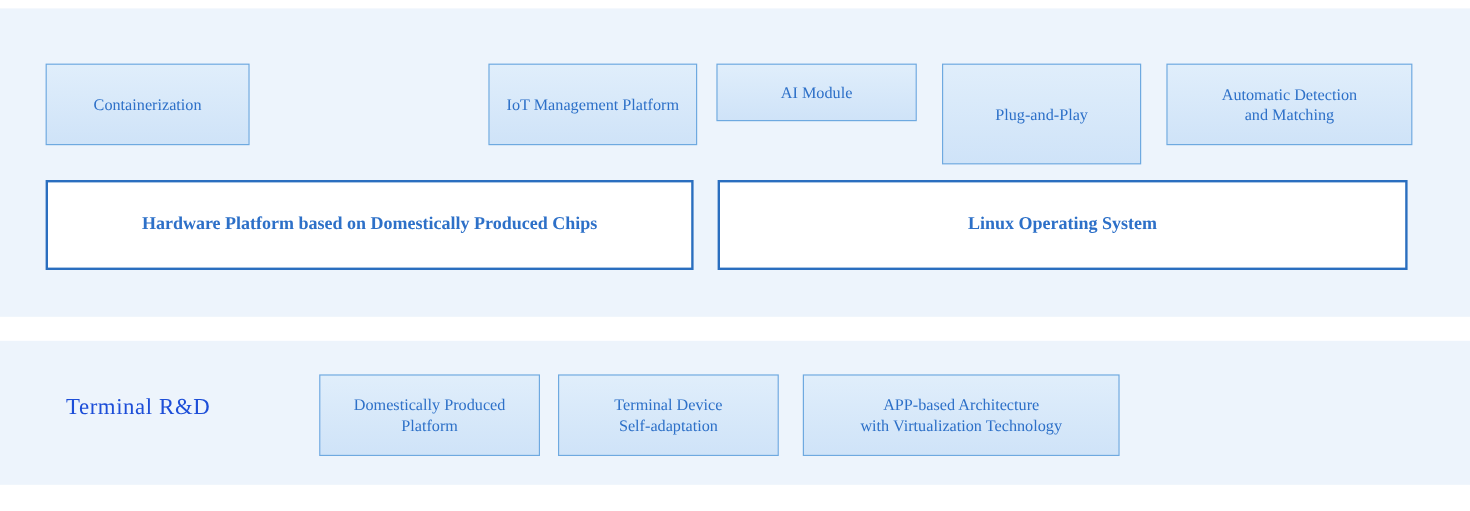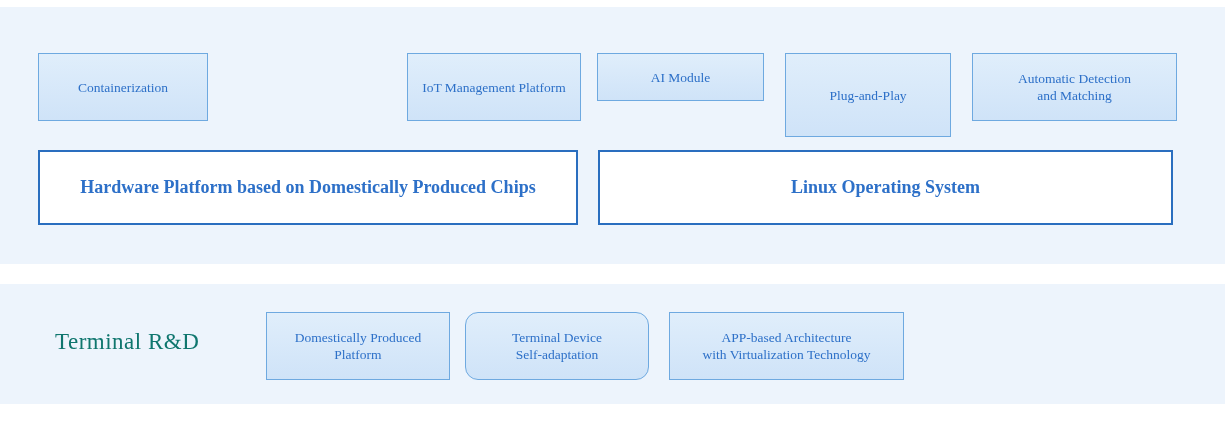--- a/index.html
+++ b/index.html
@@ -42,47 +42,47 @@
     position: absolute;
     box-sizing: border-box;
     border: 2px solid #2a6ebf;
     background: #ffffff;
     color: #2d70c8;
     display: flex;
     align-items: center;
     justify-content: center;
     text-align: center;
     font-weight: bold;
-    font-size: 18px;
+    font-size: 15px;
   }
   .section-title {
     position: absolute;
-    color: #0f766e;
-    font-size: 23px;
+    color: #1d4ed8;
+    font-size: 19px;
     letter-spacing: 0.5px;
     white-space: nowrap;
   }
 
   
   .fb-0 { left: 38px;  top: 46px; width: 170px; height: 68px; }
   .fb-1 { left: 227px; top: 46px; width: 164px; height: 68px; }
   .fb-2 { left: 407px; top: 46px; width: 174px; height: 68px; }
   .fb-3 { left: 597px; top: 46px; width: 167px; height: 48px; }
   .fb-4 { left: 785px; top: 46px; width: 166px; height: 84px; }
   .fb-5 { left: 972px; top: 46px; width: 205px; height: 68px; }
 
   
   .pb-0 { left: 38px;  top: 143px; width: 540px; height: 75px; }
   .pb-1 { left: 598px; top: 143px; width: 575px; height: 75px; }
 
   
   .lower-title { left: 55px; top: 329px; }
   .lb-0 { left: 266px; top: 312px; width: 184px; height: 68px; }
-  .lb-1 { left: 465px; top: 312px; width: 184px; height: 68px; border-radius: 13px; }
-  .lb-2 { left: 669px; top: 312px; width: 235px; height: 68px; }
+  .lb-1 { left: 465px; top: 312px; width: 184px; height: 68px; }
+  .lb-2 { left: 669px; top: 312px; width: 264px; height: 68px; }
 </style>
 </head>
 <body>
 
 <div class="canvas">
 
   <div class="band band-upper">
 
     <div class="feature-box fb-0">Containerization</div>
     <div class="feature-box fb-2">IoT Management Platform</div>

